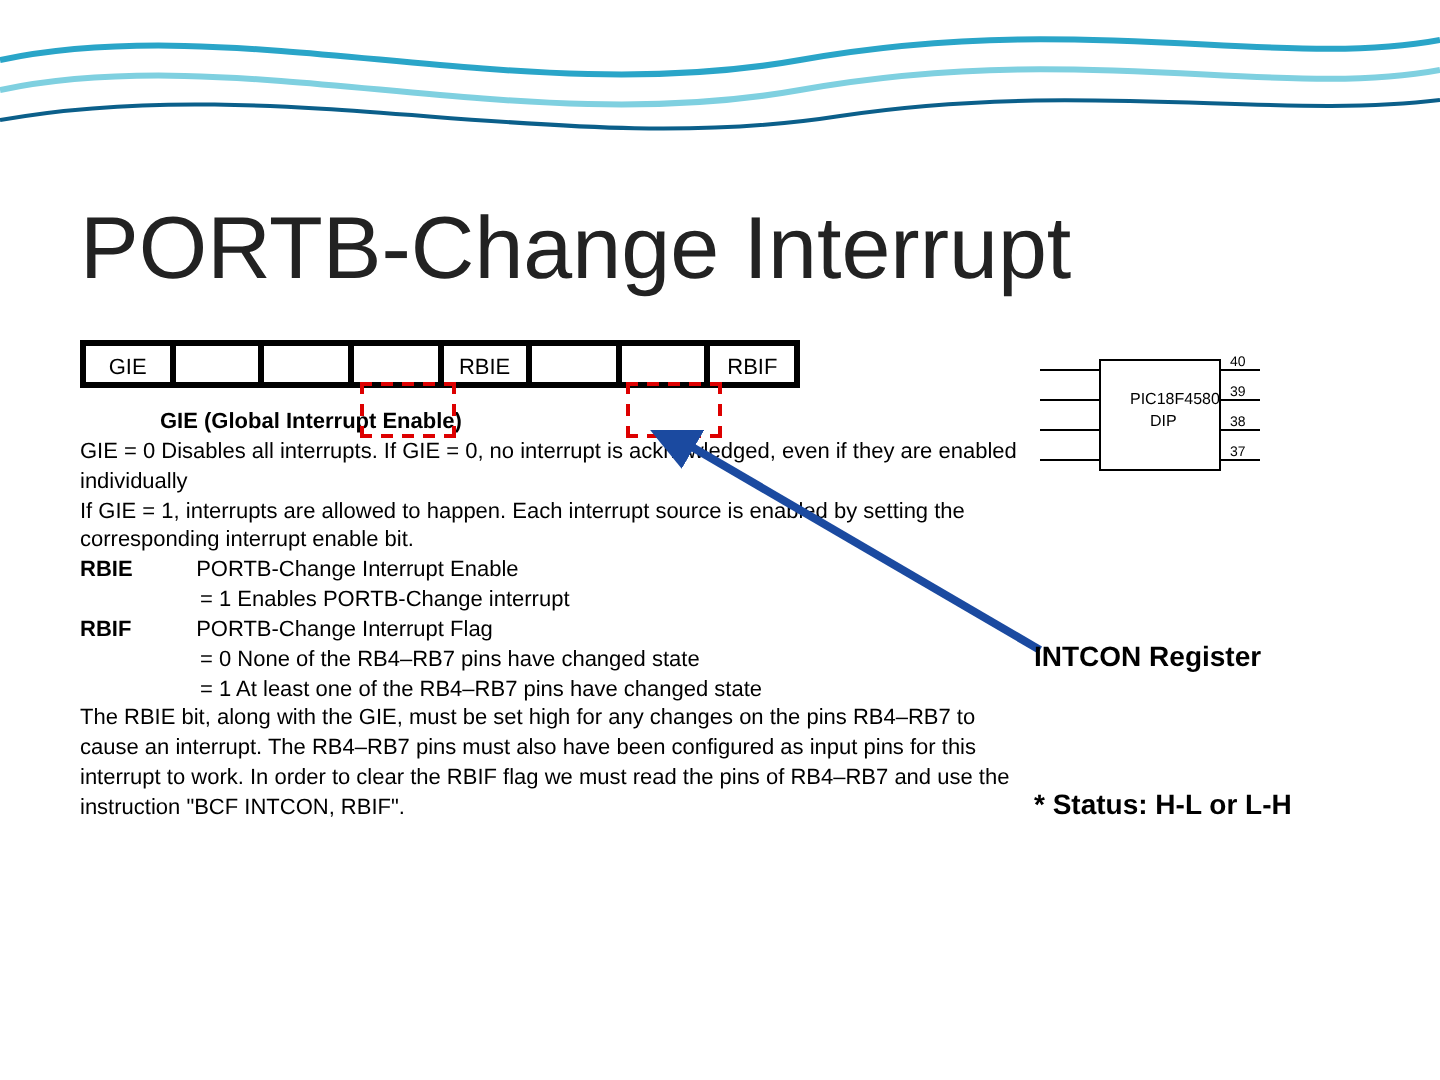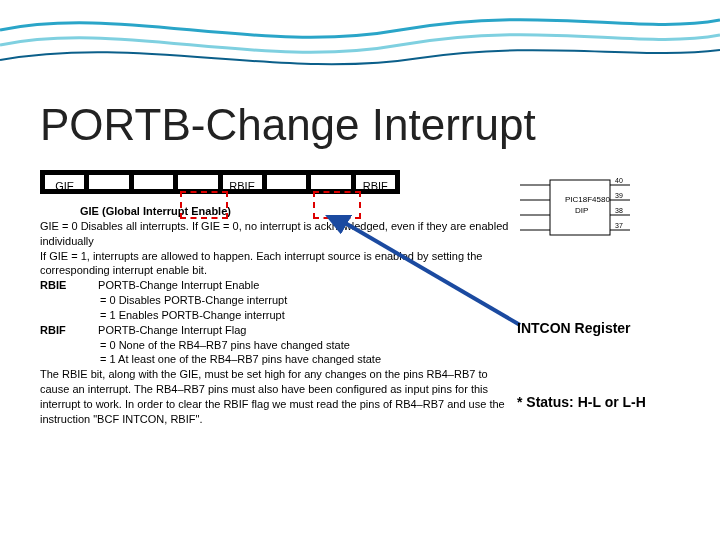--- a/index.html
+++ b/index.html
@@ -29,21 +29,21 @@
   }
   .bit-d7 { position: absolute; left: 20px; top: 4px; }
   .bit-d0 { position: absolute; left: 304px; top: 4px; }
   .reg-table {
     position: relative;
     width: 360px; height: 24px;
     display: flex;
     margin-left: 10px;
   }
   .reg-cell {
-    flex: 1; border: 5px solid #000000;
+    flex: 1; border: 3px solid #000000;
     font-size: 11px; text-align: center;
     line-height: 22px;
     background: #fff;
     position: relative;
   }
   .reg-cell + .reg-cell { border-left: none; }
   .dashed-red {
     position: absolute;
     border: 2px dashed #d00;
     width: 48px; height: 28px;
@@ -102,21 +102,20 @@
   </div>
 
   <div class="desc">
     <b>GIE (Global Interrupt Enable)</b><br>
     <span>GIE = 0   Disables all interrupts. If GIE = 0, no interrupt is acknowledged, even if they are enabled individually</span><br>
     <span>If GIE = 1, interrupts are allowed to happen. Each interrupt source is enabled by setting the corresponding interrupt enable bit.</span><br>
     <span class="desc-row">
       <span class="lbl">RBIE</span>
       <span class="txt">PORTB-Change Interrupt Enable</span>
     </span>
-    <span class="indent">= 0 Disables PORTB-Change interrupt</span>
     <span class="indent">= 1 Enables PORTB-Change interrupt</span>
     <span class="desc-row">
       <span class="lbl">RBIF</span>
       <span class="txt">PORTB-Change Interrupt Flag</span>
     </span>
     <span class="indent">= 0 None of the RB4–RB7 pins have changed state</span>
     <span class="indent">= 1 At least one of the RB4–RB7 pins have changed state</span>
     <span>The RBIE bit, along with the GIE, must be set high for any changes on the pins RB4–RB7 to cause an interrupt. The RB4–RB7 pins must also have been configured as input pins for this interrupt to work. In order to clear the RBIF flag we must read the pins of RB4–RB7 and use the instruction "BCF INTCON, RBIF".</span>
   </div>
 </div>

